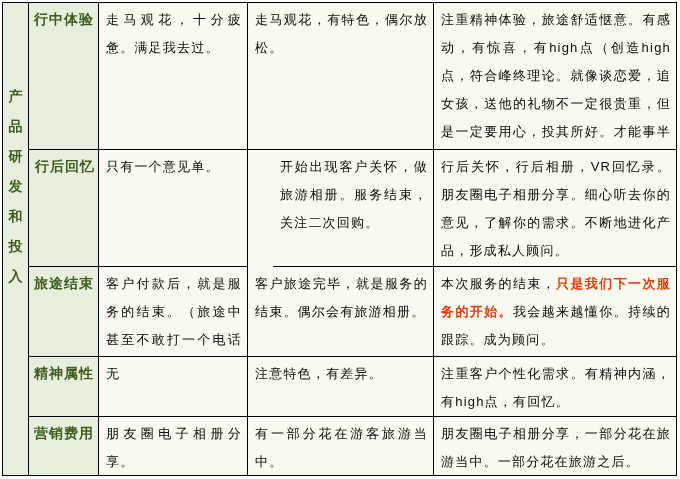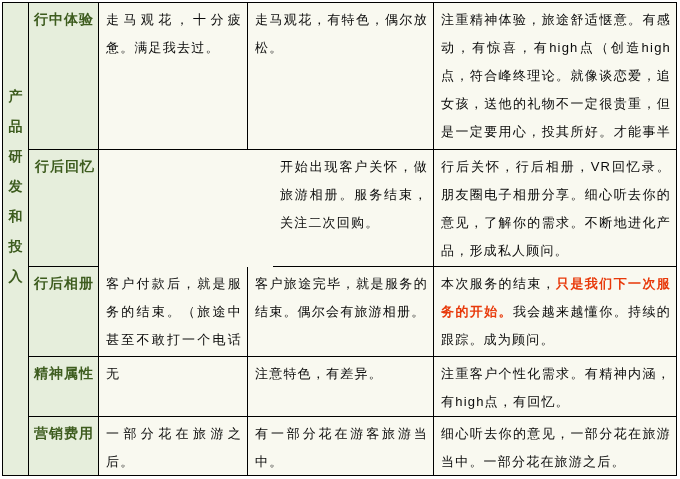--- a/index.html
+++ b/index.html
@@ -84,28 +84,29 @@
 发
 和
 投
 入</div>
 
   <div class="cell content-cell" style="grid-area: 1 / 3;"><span class="seg">走马观花，十分疲惫。满足我去过。</span></div>
       <div class="cell header-cell" style="grid-area: 1 / 2;">行中体验</div>
       <div class="cell content-cell" style="grid-area: 1 / 4;"><span class="seg">走马观花，有特色，偶尔放松。</span></div>
       <div class="cell content-cell last-col" style="grid-area: 1 / 5;"><span class="seg">注重精神体验，旅途舒适惬意。有感动，有惊喜，有high点（创造high点，符合峰终理论。就像谈恋爱，追女孩，送他的礼物不一定很贵重，但是一定要用心，投其所好。才能事半功倍）</span></div>
       <div class="cell header-cell" style="grid-area: 2 / 2; text-align: center;">行后回忆</div>
+      <div class="cell content-cell" style="grid-area: 2 / 3;"><span class="seg">只有一个意见单。</span></div>
       <div class="cell content-cell" style="grid-area: 2 / 4; margin-left: 25px;"><span class="seg">开始出现客户关怀，做旅游相册。服务结束，关注二次回购。</span></div>
       <div class="cell content-cell last-col" style="grid-area: 2 / 5;"><span class="seg">行后关怀，行后相册，VR回忆录。朋友圈电子相册分享。细心听去你的意见，了解你的需求。不断地进化产品，形成私人顾问。</span></div>
-      <div class="cell header-cell" style="grid-area: 3 / 2;">行后相册</div>
+      <div class="cell header-cell" style="grid-area: 3 / 2;">旅途结束</div>
       <div class="cell content-cell" style="grid-area: 3 / 3;"><span class="seg">客户付款后，就是服务的结束。（旅途中甚至不敢打一个电话问候。）</span></div>
       <div class="cell content-cell" style="grid-area: 3 / 4;"><span class="seg">客户旅途完毕，就是服务的结束。偶尔会有旅游相册。</span></div>
       <div class="cell content-cell last-col" style="grid-area: 3 / 5;"><span class="seg">本次服务的结束，</span><span class="seg-red">只是我们下一次服务的开始。</span><span class="seg">我会越来越懂你。持续的跟踪。成为顾问。</span></div>
       <div class="cell header-cell" style="grid-area: 4 / 2;">精神属性</div>
       <div class="cell content-cell" style="grid-area: 4 / 3;"><span class="seg">无</span></div>
       <div class="cell content-cell" style="grid-area: 4 / 4;"><span class="seg">注意特色，有差异。</span></div>
       <div class="cell header-cell last-row" style="grid-area: 5 / 2;">营销费用</div>
       <div class="cell content-cell last-col" style="grid-area: 4 / 5;"><span class="seg">注重客户个性化需求。有精神内涵，有high点，有回忆。</span></div>
-      <div class="cell content-cell last-row" style="grid-area: 5 / 3;"><span class="seg">一部分花在旅游之后。</span></div>
+      <div class="cell content-cell last-row" style="grid-area: 5 / 3;"><span class="seg">朋友圈电子相册分享。</span></div>
       <div class="cell content-cell last-row" style="grid-area: 5 / 4;"><span class="seg">有一部分花在游客旅游当中。</span></div>
-      <div class="cell content-cell last-row last-col" style="grid-area: 5 / 5;"><span class="seg">细心听去你的意见，一部分花在旅游当中。一部分花在旅游之后。</span></div>
+      <div class="cell content-cell last-row last-col" style="grid-area: 5 / 5;"><span class="seg">朋友圈电子相册分享，一部分花在旅游当中。一部分花在旅游之后。</span></div>
     </div>
 </div>
 
 </body></html>

